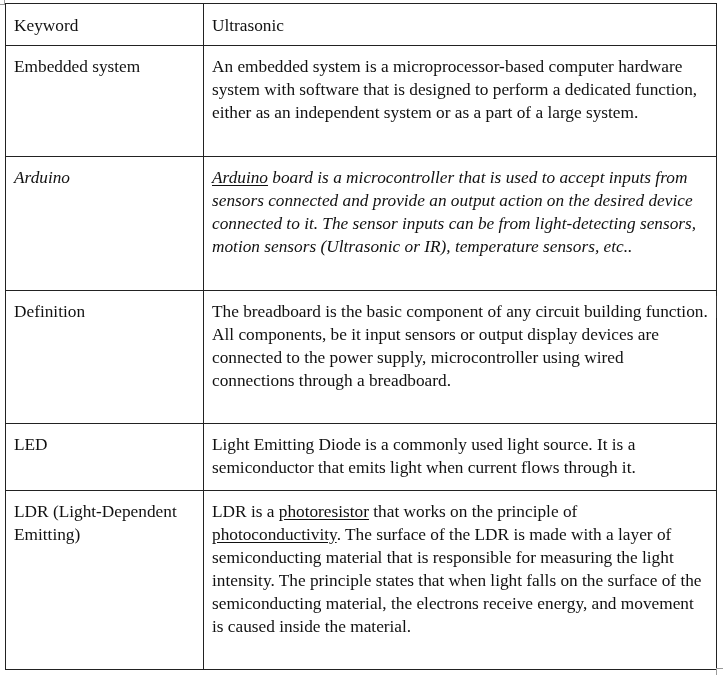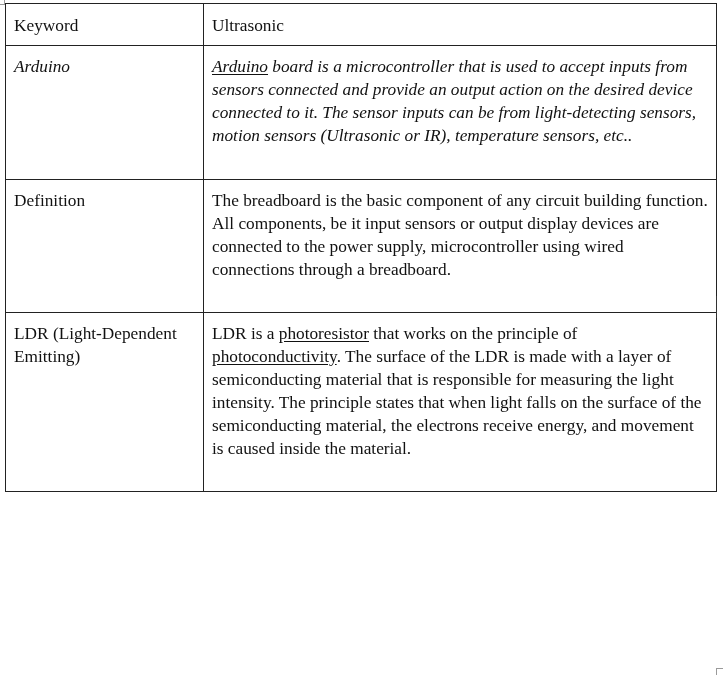--- a/index.html
+++ b/index.html
@@ -32,27 +32,35 @@
 <table class="defs">
   <colgroup>
       <col class="c1">
       <col class="c2">
     </colgroup>
   <tbody>
       <tr class="r-head">
     <td>Keyword</td>
     <td>Ultrasonic</td>
   </tr>
+  <tr class="r-emb">
+    <td>Embedded system</td>
+    <td>An embedded system is a microprocessor-based computer hardware system with software that is designed to perform a dedicated function, either as an independent system or as a part of a large system.</td>
+  </tr>
   <tr class="r-ard">
     <td>Arduino</td>
     <td><span class="u">Arduino</span><span> board is a microcontroller that is used to accept inputs from sensors connected and provide an output action on the desired device connected to it. The sensor inputs can be from light-detecting sensors, motion sensors (Ultrasonic or IR), temperature sensors, etc..</span></td>
   </tr>
   <tr class="r-bb">
     <td>Definition</td>
     <td>The breadboard is the basic component of any circuit building function. All components, be it input sensors or output display devices are connected to the power supply, microcontroller using wired connections through a breadboard.</td>
+  </tr>
+  <tr class="r-led">
+    <td>LED</td>
+    <td>Light Emitting Diode is a commonly used light source. It is a semiconductor that emits light when current flows through it.</td>
   </tr>
   <tr class="r-ldr">
     <td>LDR (Light-Dependent Emitting)</td>
     <td><span>LDR is a </span><span class="u">photoresistor</span><span> that works on the principle of </span><span class="u">photoconductivity</span><span>. The surface of the LDR is made with a layer of semiconducting material that is responsible for measuring the light intensity. The principle states that when light falls on the surface of the semiconducting material, the electrons receive energy, and movement is caused inside the material.</span></td>
   </tr>
 </tbody>
   </table>
 
 <div class="side-mark"></div>
 <div class="corner-mark-br"></div>

